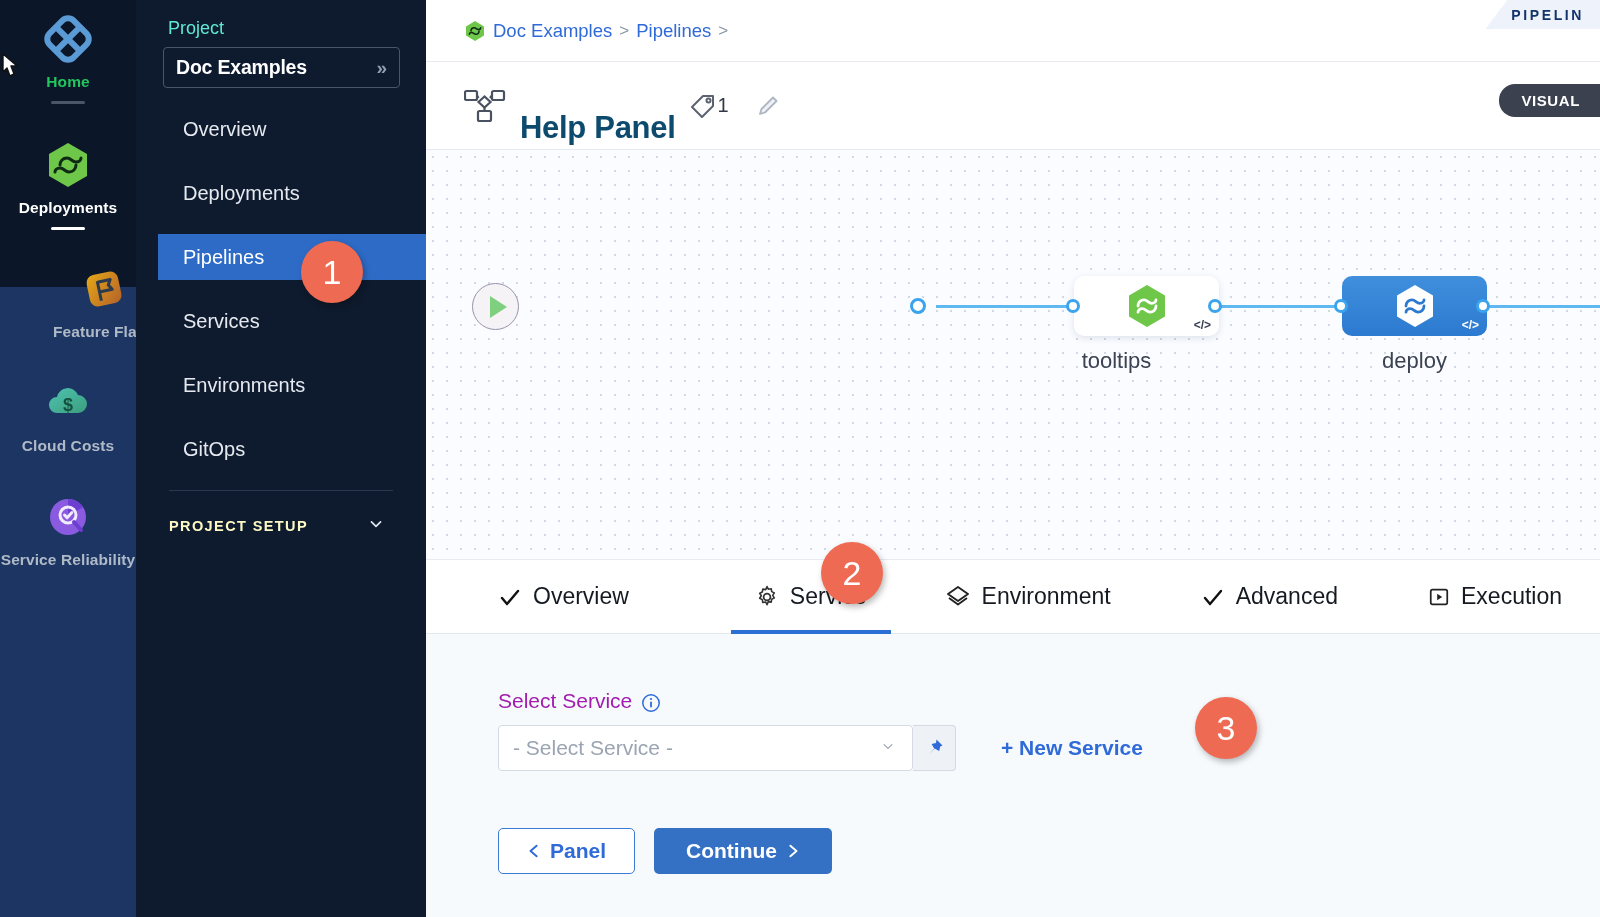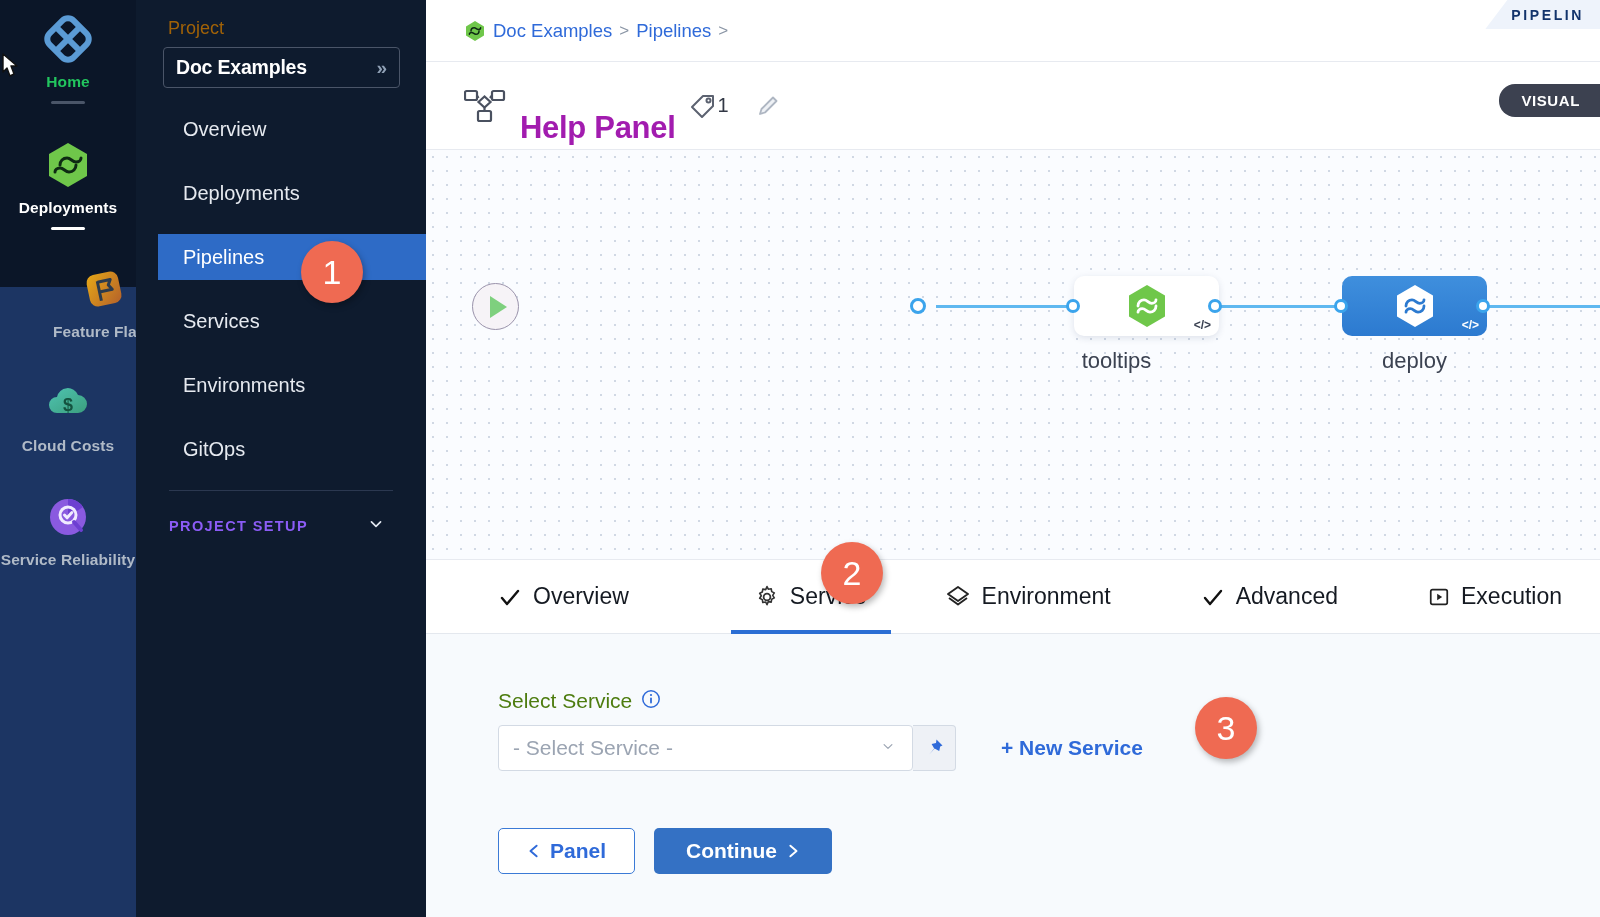--- a/index.html
+++ b/index.html
@@ -43,62 +43,62 @@
   
   .cursor-ptr { position: absolute; left: 0px; top: 52px; width: 26px; height: 30px; z-index: 40; }
 
   
   .sidebar {
     width: 290px; flex: 0 0 290px; height: 917px;
     background: #0e1b2e;
     position: relative;
     padding-top: 18px;
   }
-  .proj-label { color: #a16207; font-size: 18px; padding-left: 32px; margin-bottom: 8px; }
+  .proj-label { color: #5eead4; font-size: 18px; padding-left: 32px; margin-bottom: 8px; }
   .proj-select {
     margin: 0 26px 0 27px;
     height: 41px; border: 1px solid #4a5568; border-radius: 4px;
     display: flex; align-items: center; justify-content: space-between;
     padding: 0 12px 0 12px;
   }
   .proj-select .pname { color: #ffffff; font-size: 19.5px; font-weight: bold; letter-spacing: -.2px; }
   .proj-select .chev2 { color: #8fa0b5; font-size: 19px; font-weight: bold; letter-spacing: -4px; padding-right:4px;}
   .side-nav { margin-top: 18px; }
   .side-item {
     height: 46px; display: flex; align-items: center;
     padding-left: 47px; color: #e6eaf0; font-size: 20px;
     margin-bottom: 18px;
     position: relative;
   }
   .side-item.active { background: #2e6bc6; color: #ffffff; margin-left: 22px; padding-left: 25px; }
   .side-divider { height:1px; background:#2b3850; margin: 18px 33px 0 33px; }
   .side-setup {
     display:flex; align-items:center; justify-content:space-between;
     padding: 26px 40px 0 33px;
-    color:#8b5cf6; font-size:14.5px; font-weight:bold; letter-spacing:1.4px;
+    color:#fef9c3; font-size:14.5px; font-weight:bold; letter-spacing:1.4px;
   }
   .side-setup .chevd { font-size: 16px; }
 
   
   .main { flex: 1 1 auto; height: 917px; background: #ffffff; position: relative; display:flex; flex-direction:column; }
 
   .pipeline-tab {
     position: absolute; right: 0; top: 0;
     height: 29px; background: #eef3fb;
     color: #12336b; font-size: 14px; font-weight: bold; letter-spacing: 2.6px;
     display:flex; align-items:center; padding: 0 16px 0 26px;
     clip-path: polygon(22px 0, 100% 0, 100% 100%, 0 100%);
   }
 
   .crumbs { height: 62px; display:flex; align-items:center; padding-left: 38px; gap: 7px; border-bottom:1px solid #e7eaf0; }
   .crumb-link { color: #2f6ad9; font-size: 18.5px; cursor:pointer; }
   .crumb-sep { color:#8a95a5; font-size:17px; }
 
   .titlebar { height: 88px; display:flex; align-items:center; padding-left: 38px; gap: 14px; border-bottom:1px solid #e7eaf0; position:relative;}
-  .ptitle { font-size: 31px; font-weight: bold; color: #a21caf; letter-spacing:-.3px;margin-top:44px; }
+  .ptitle { font-size: 31px; font-weight: bold; color: #0c4a6e; letter-spacing:-.3px;margin-top:44px; }
   .tagwrap { display:flex; align-items:center; gap:2px; color:#323845; font-size:20px; }
   .visual-badge {
     position:absolute; right: 0px; top:22px;
     background:#3c4150; color:#fff; font-size:15px; font-weight:bold; letter-spacing:.6px;
     padding: 8px 20px 8px 22px; border-radius: 16px 0 0 16px;
   }
 
   
   .canvas {
     position: relative; height: 410px; background:#fafcff;
@@ -130,21 +130,21 @@
   .stage-label { position:absolute; top:198px; font-size:22px; color:#3b4251; text-align:center; width:145px;}
 
   
   .tabbar { height: 74px; background:#fff; display:flex; align-items:center; padding-left:48px; gap: 0px; border-bottom:1px solid #e4e8ee; position:relative; }
   .tab { display:flex; align-items:center; gap:11px; font-size:23px; color:#151a22; height:74px; padding: 0 24px; position:relative; cursor:pointer;}
   .tab .tico { display:flex; align-items:center; }
   .tab.active::after { content:""; position:absolute; left:0; right:0; bottom:0; height:4px; background:#2b6ed4; }
 
   
   .form { flex:1 1 auto; background:#f7fafd; padding: 55px 0 0 72px; position:relative; }
-  .flabel { display:flex; align-items:flex-start; gap:9px; font-size:21px; color:#4d7c0f; margin-bottom:12px; }
+  .flabel { display:flex; align-items:flex-end; gap:9px; font-size:21px; color:#a21caf; margin-bottom:12px; }
   .frow { display:flex; align-items:center; gap:0; }
   .selectbox {
     width:415px; height:46px; background:#fff; border:1px solid #d3dae4; border-radius:4px;
     display:flex; align-items:center; justify-content:space-between; padding:0 14px;
   }
   .selectbox .ph { color:#9ba4b2; font-size:21px; }
   .selectbox .chv { color:#9ba4b2; font-size:16px; }
   .pinbtn { width:43px; height:46px; background:#eef1f6; border:1px solid #d3dae4; border-left:none; border-radius:0 4px 4px 0; display:flex;align-items:center;justify-content:center;}
   .newsvc { margin-left:45px; color:#2f6ad9; font-size:21px; font-weight:bold; cursor:pointer; }
 

